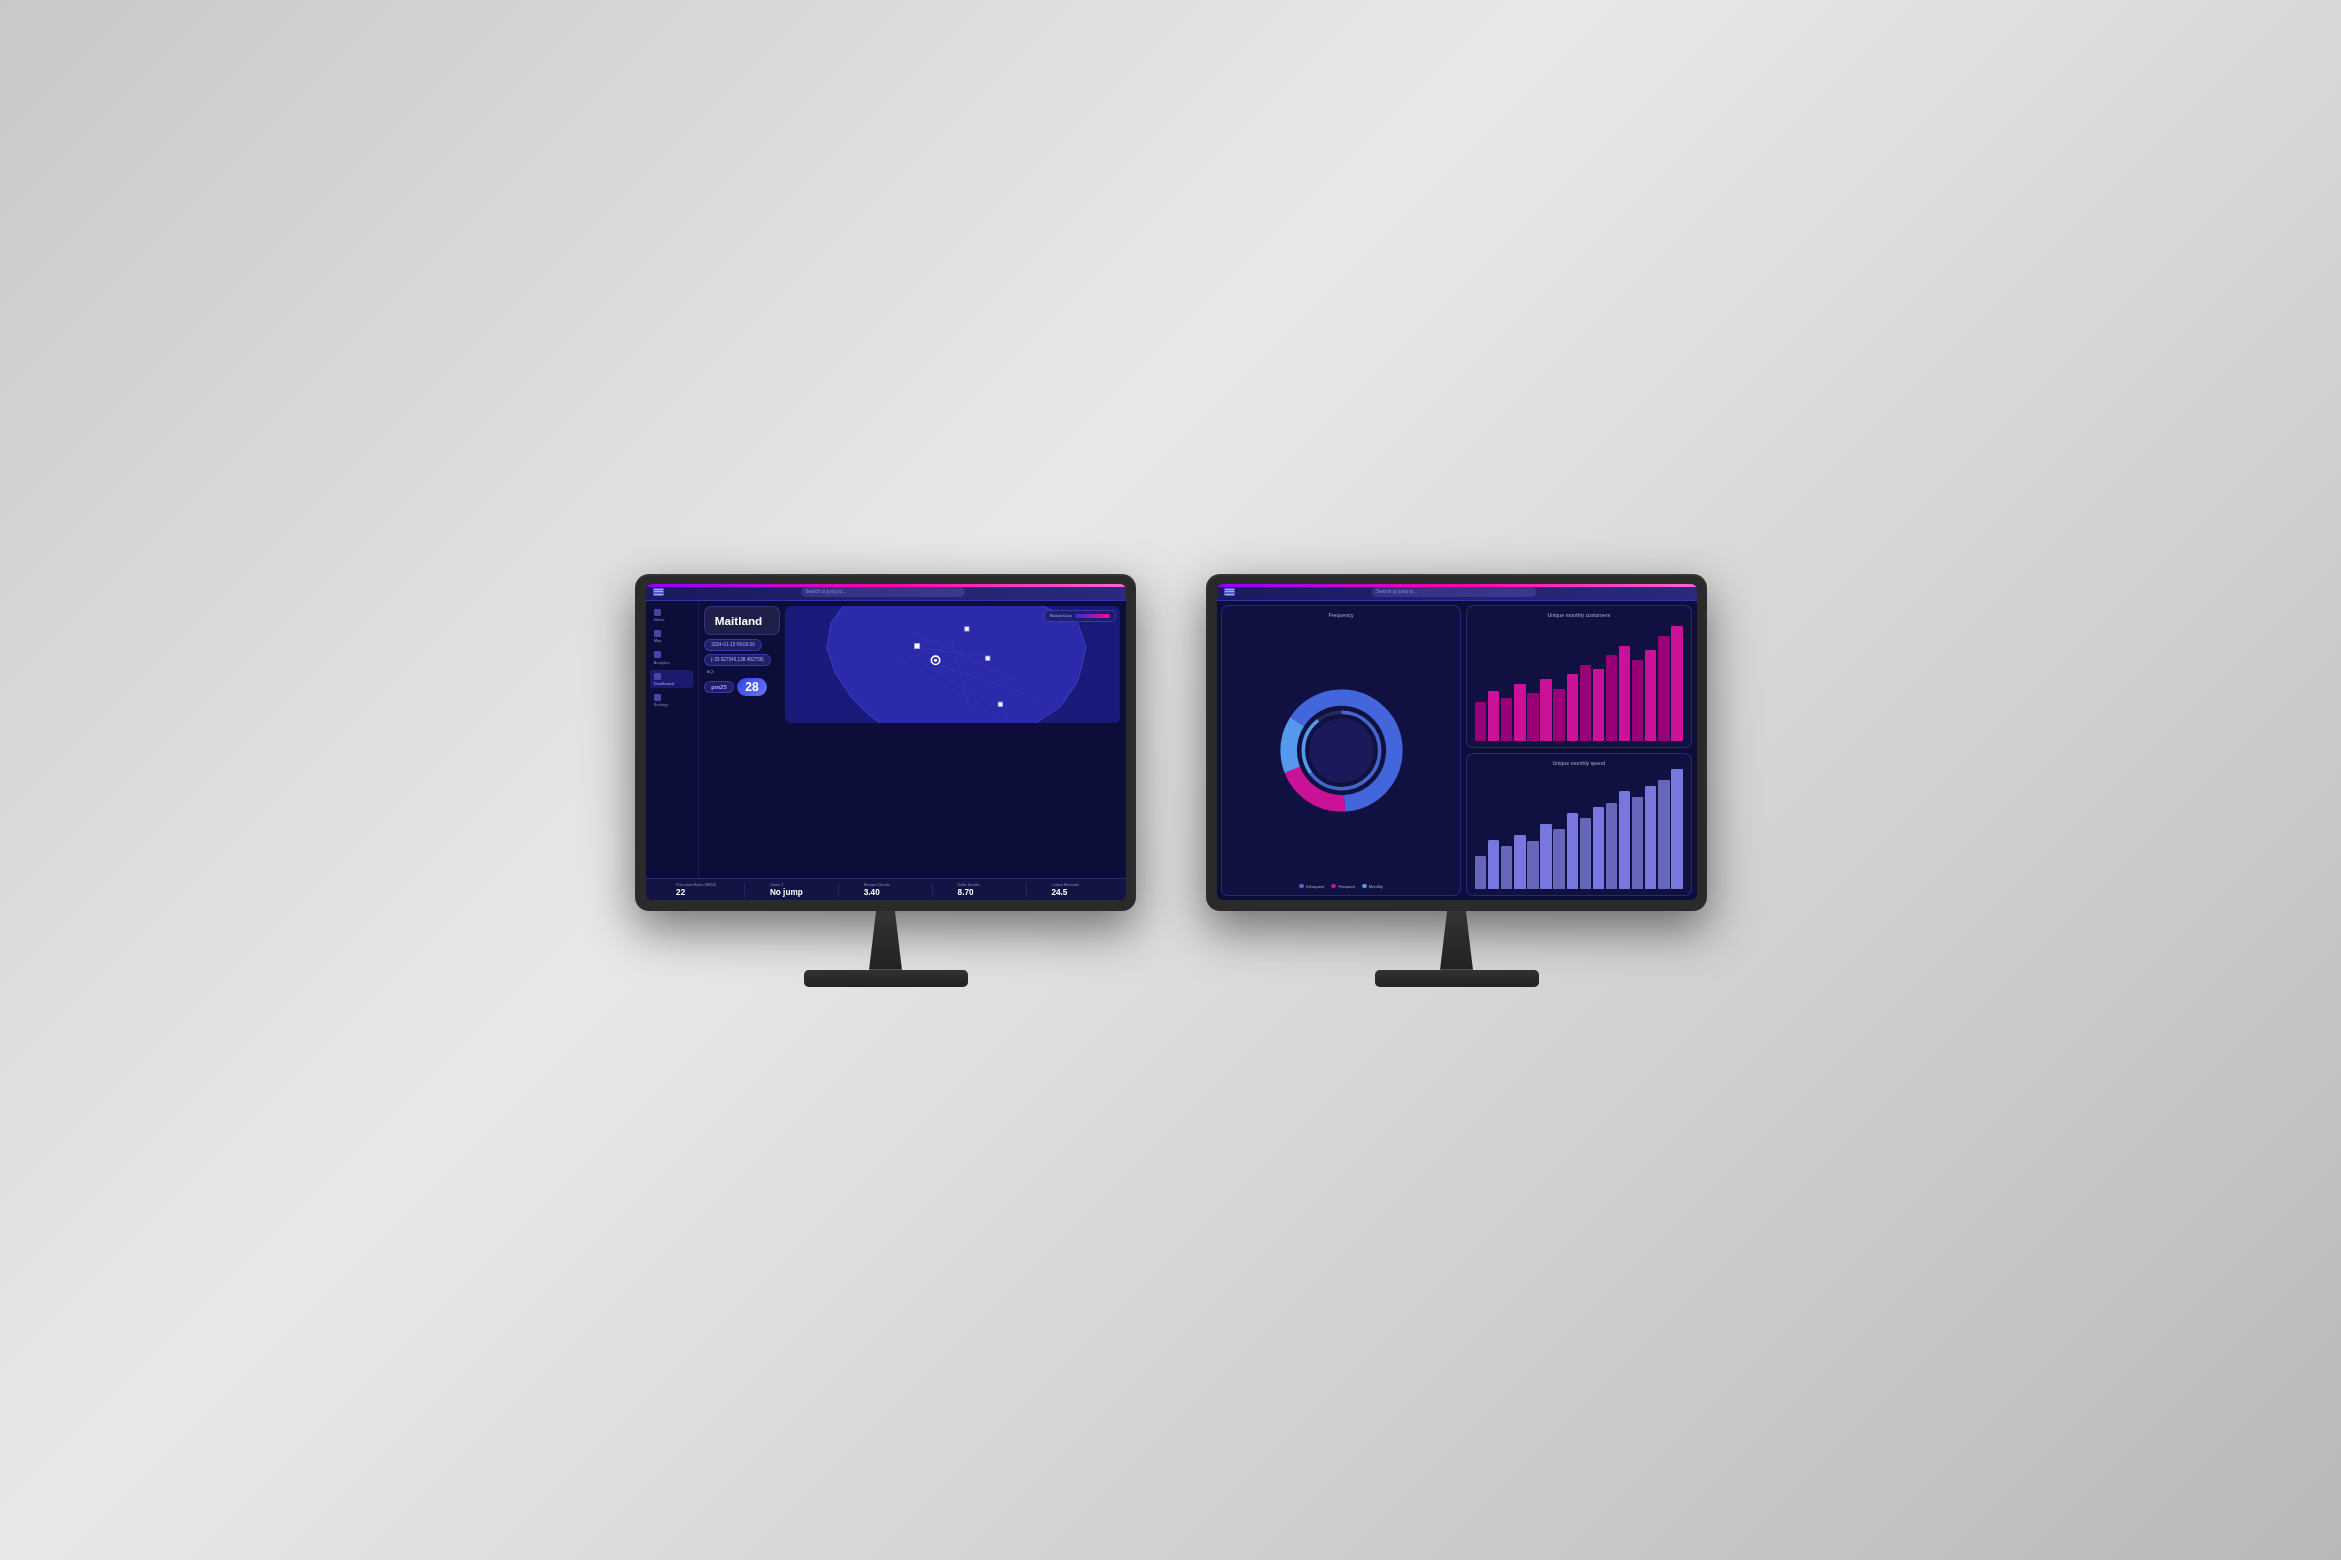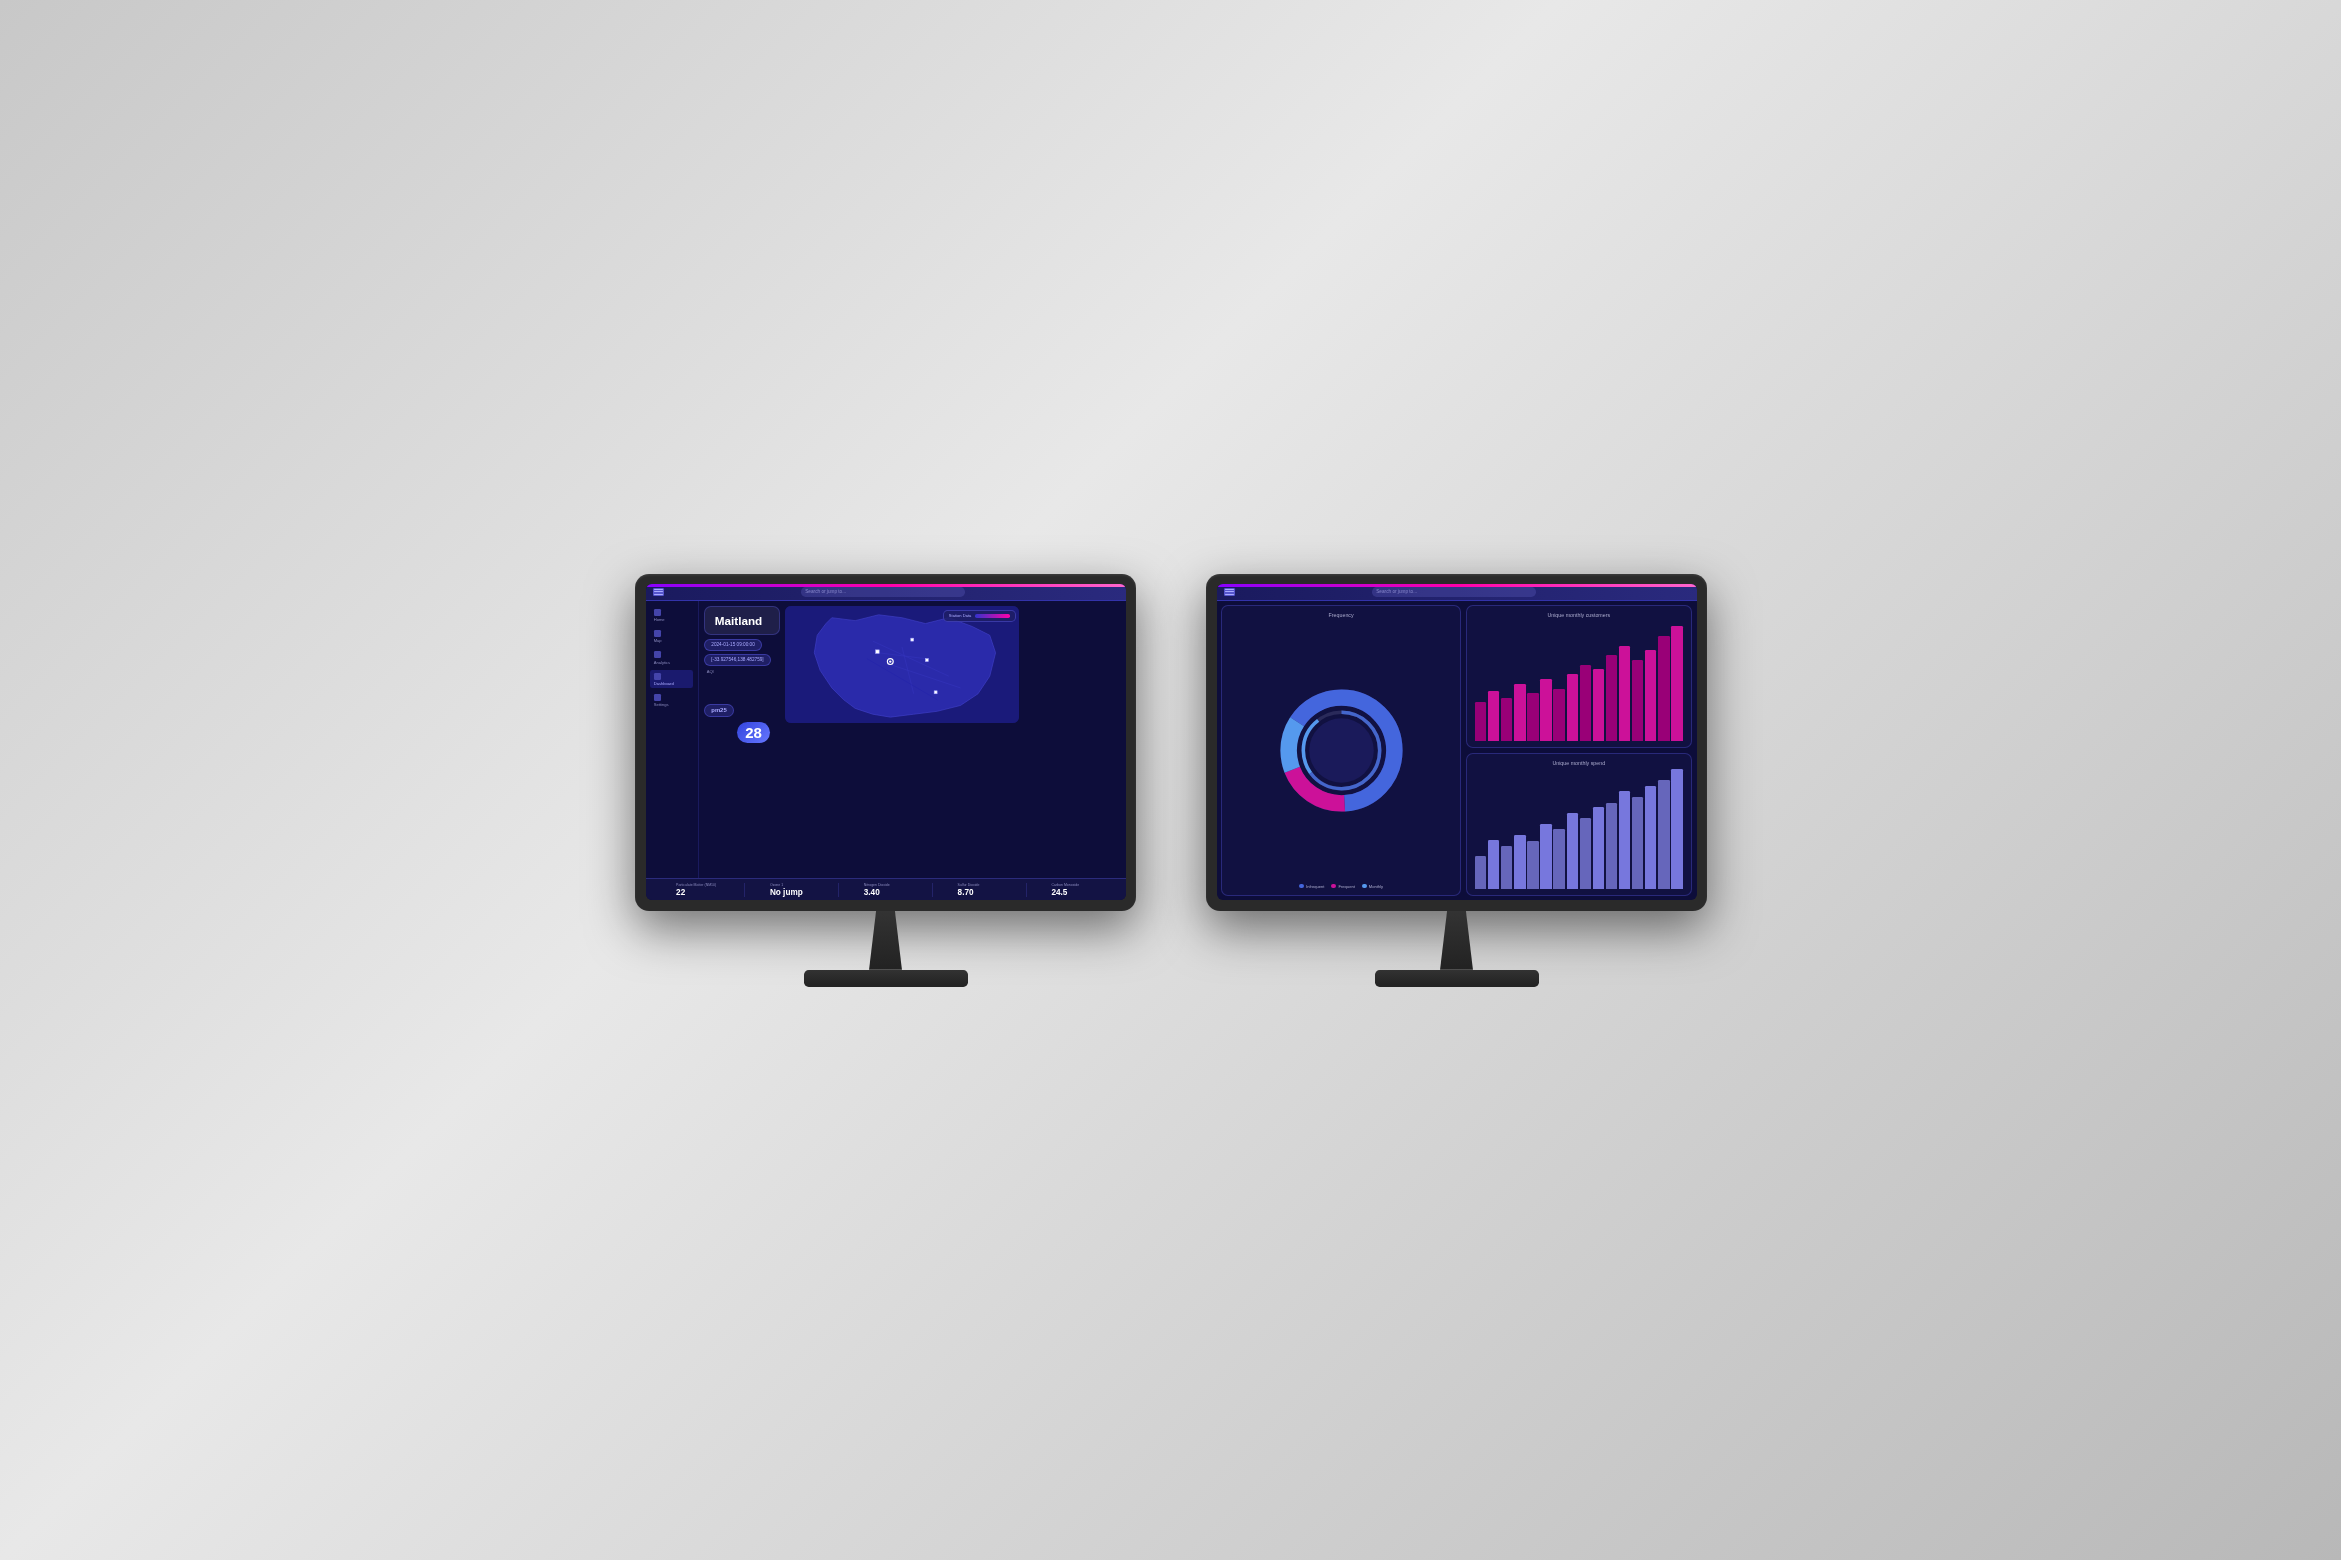--- a/index.html
+++ b/index.html
@@ -154,20 +154,21 @@
       height: 7px;
       background: #4444aa;
       border-radius: 1.2px;
       margin-bottom: 1.2px;
     }
 
     .content-area {
       flex: 1;
       padding: 5.9px;
       display: flex;
+      flex-direction: column;
       gap: 4.7px;
     }
 
     
     .station-area {
       display: flex;
       gap: 4.7px;
       align-items: flex-start;
     }
 
@@ -244,23 +245,22 @@
       padding: 2.3px 5.9px;
       color: #aaaaff;
       font-size: 5.9px;
       font-weight: bold;
     }
     .metric-value-pill {
       background: linear-gradient(135deg, #3344dd, #6677ff);
       border-radius: 11.7px;
       padding: 2.3px 8.2px;
       color: #ffffff;
-      font-size: 15px;
+      font-size: 12px;
       font-weight: bold;
-      margin-top: 44px;
     }
 
     
     .bottom-metrics {
       background: rgba(20,20,70,0.9);
       border-top: 0.6px solid rgba(100,100,255,0.3);
       padding: 3.5px 5.9px;
       display: flex;
       gap: 0;
     }

